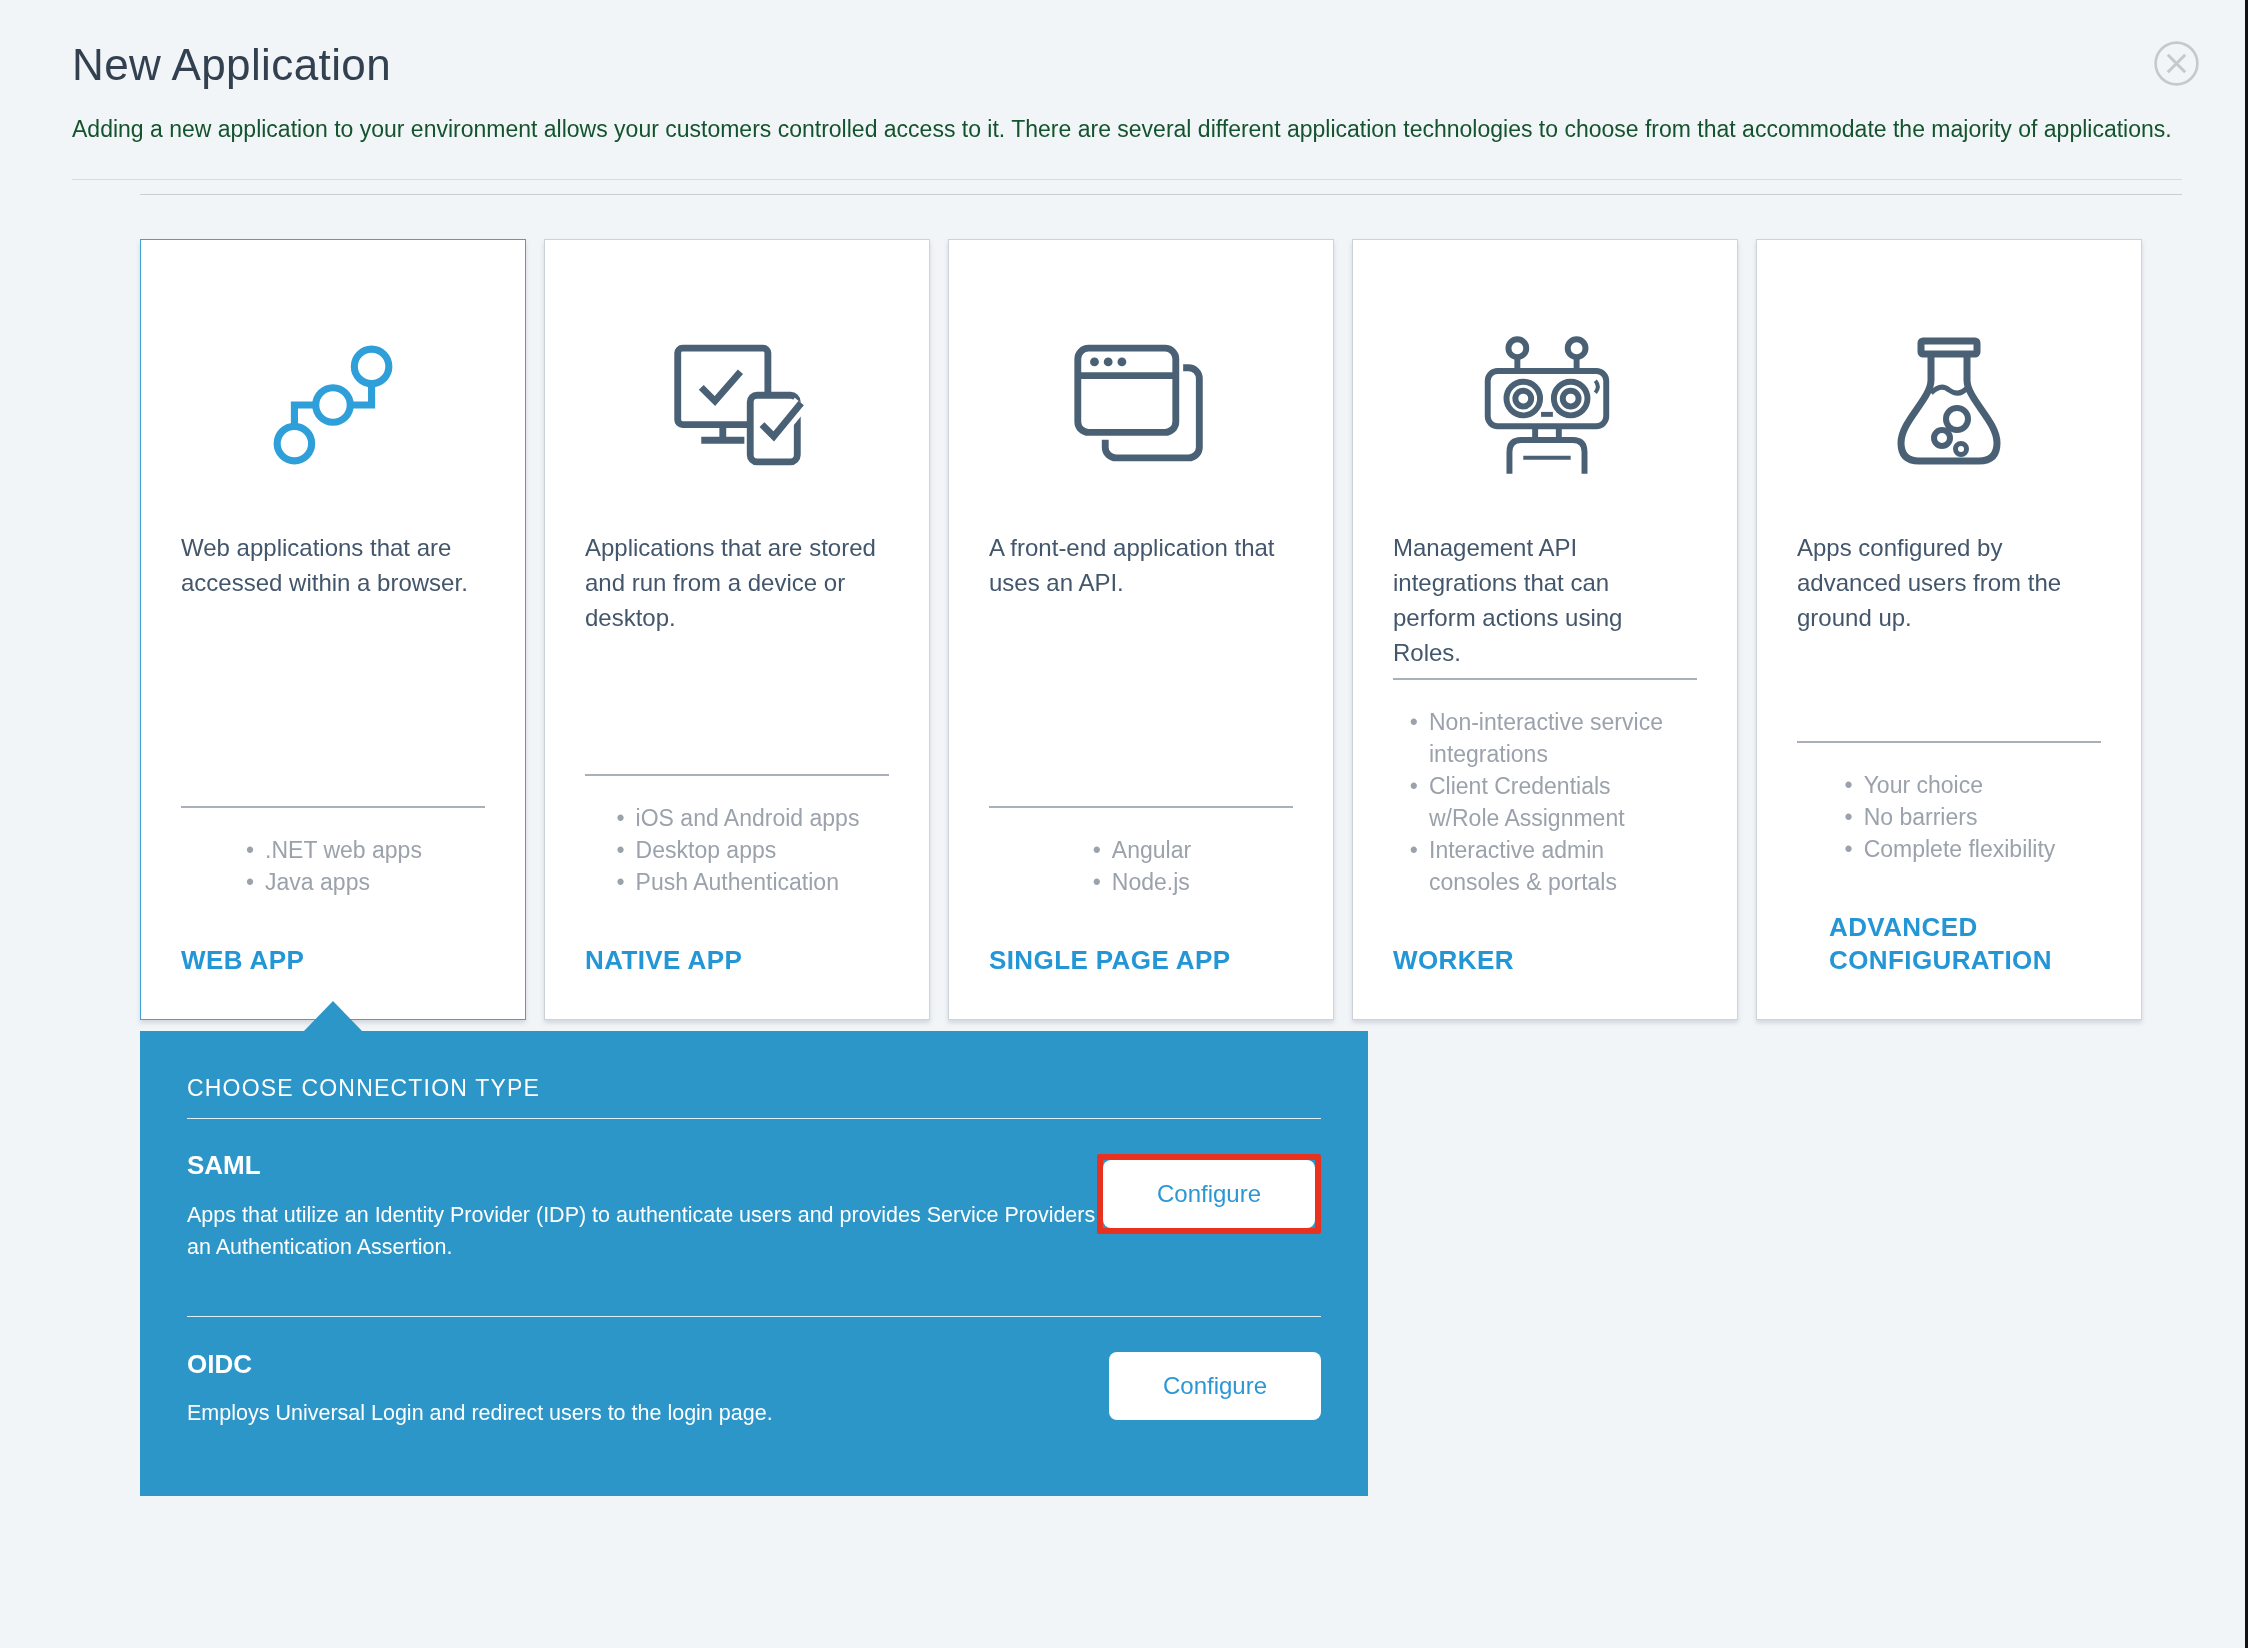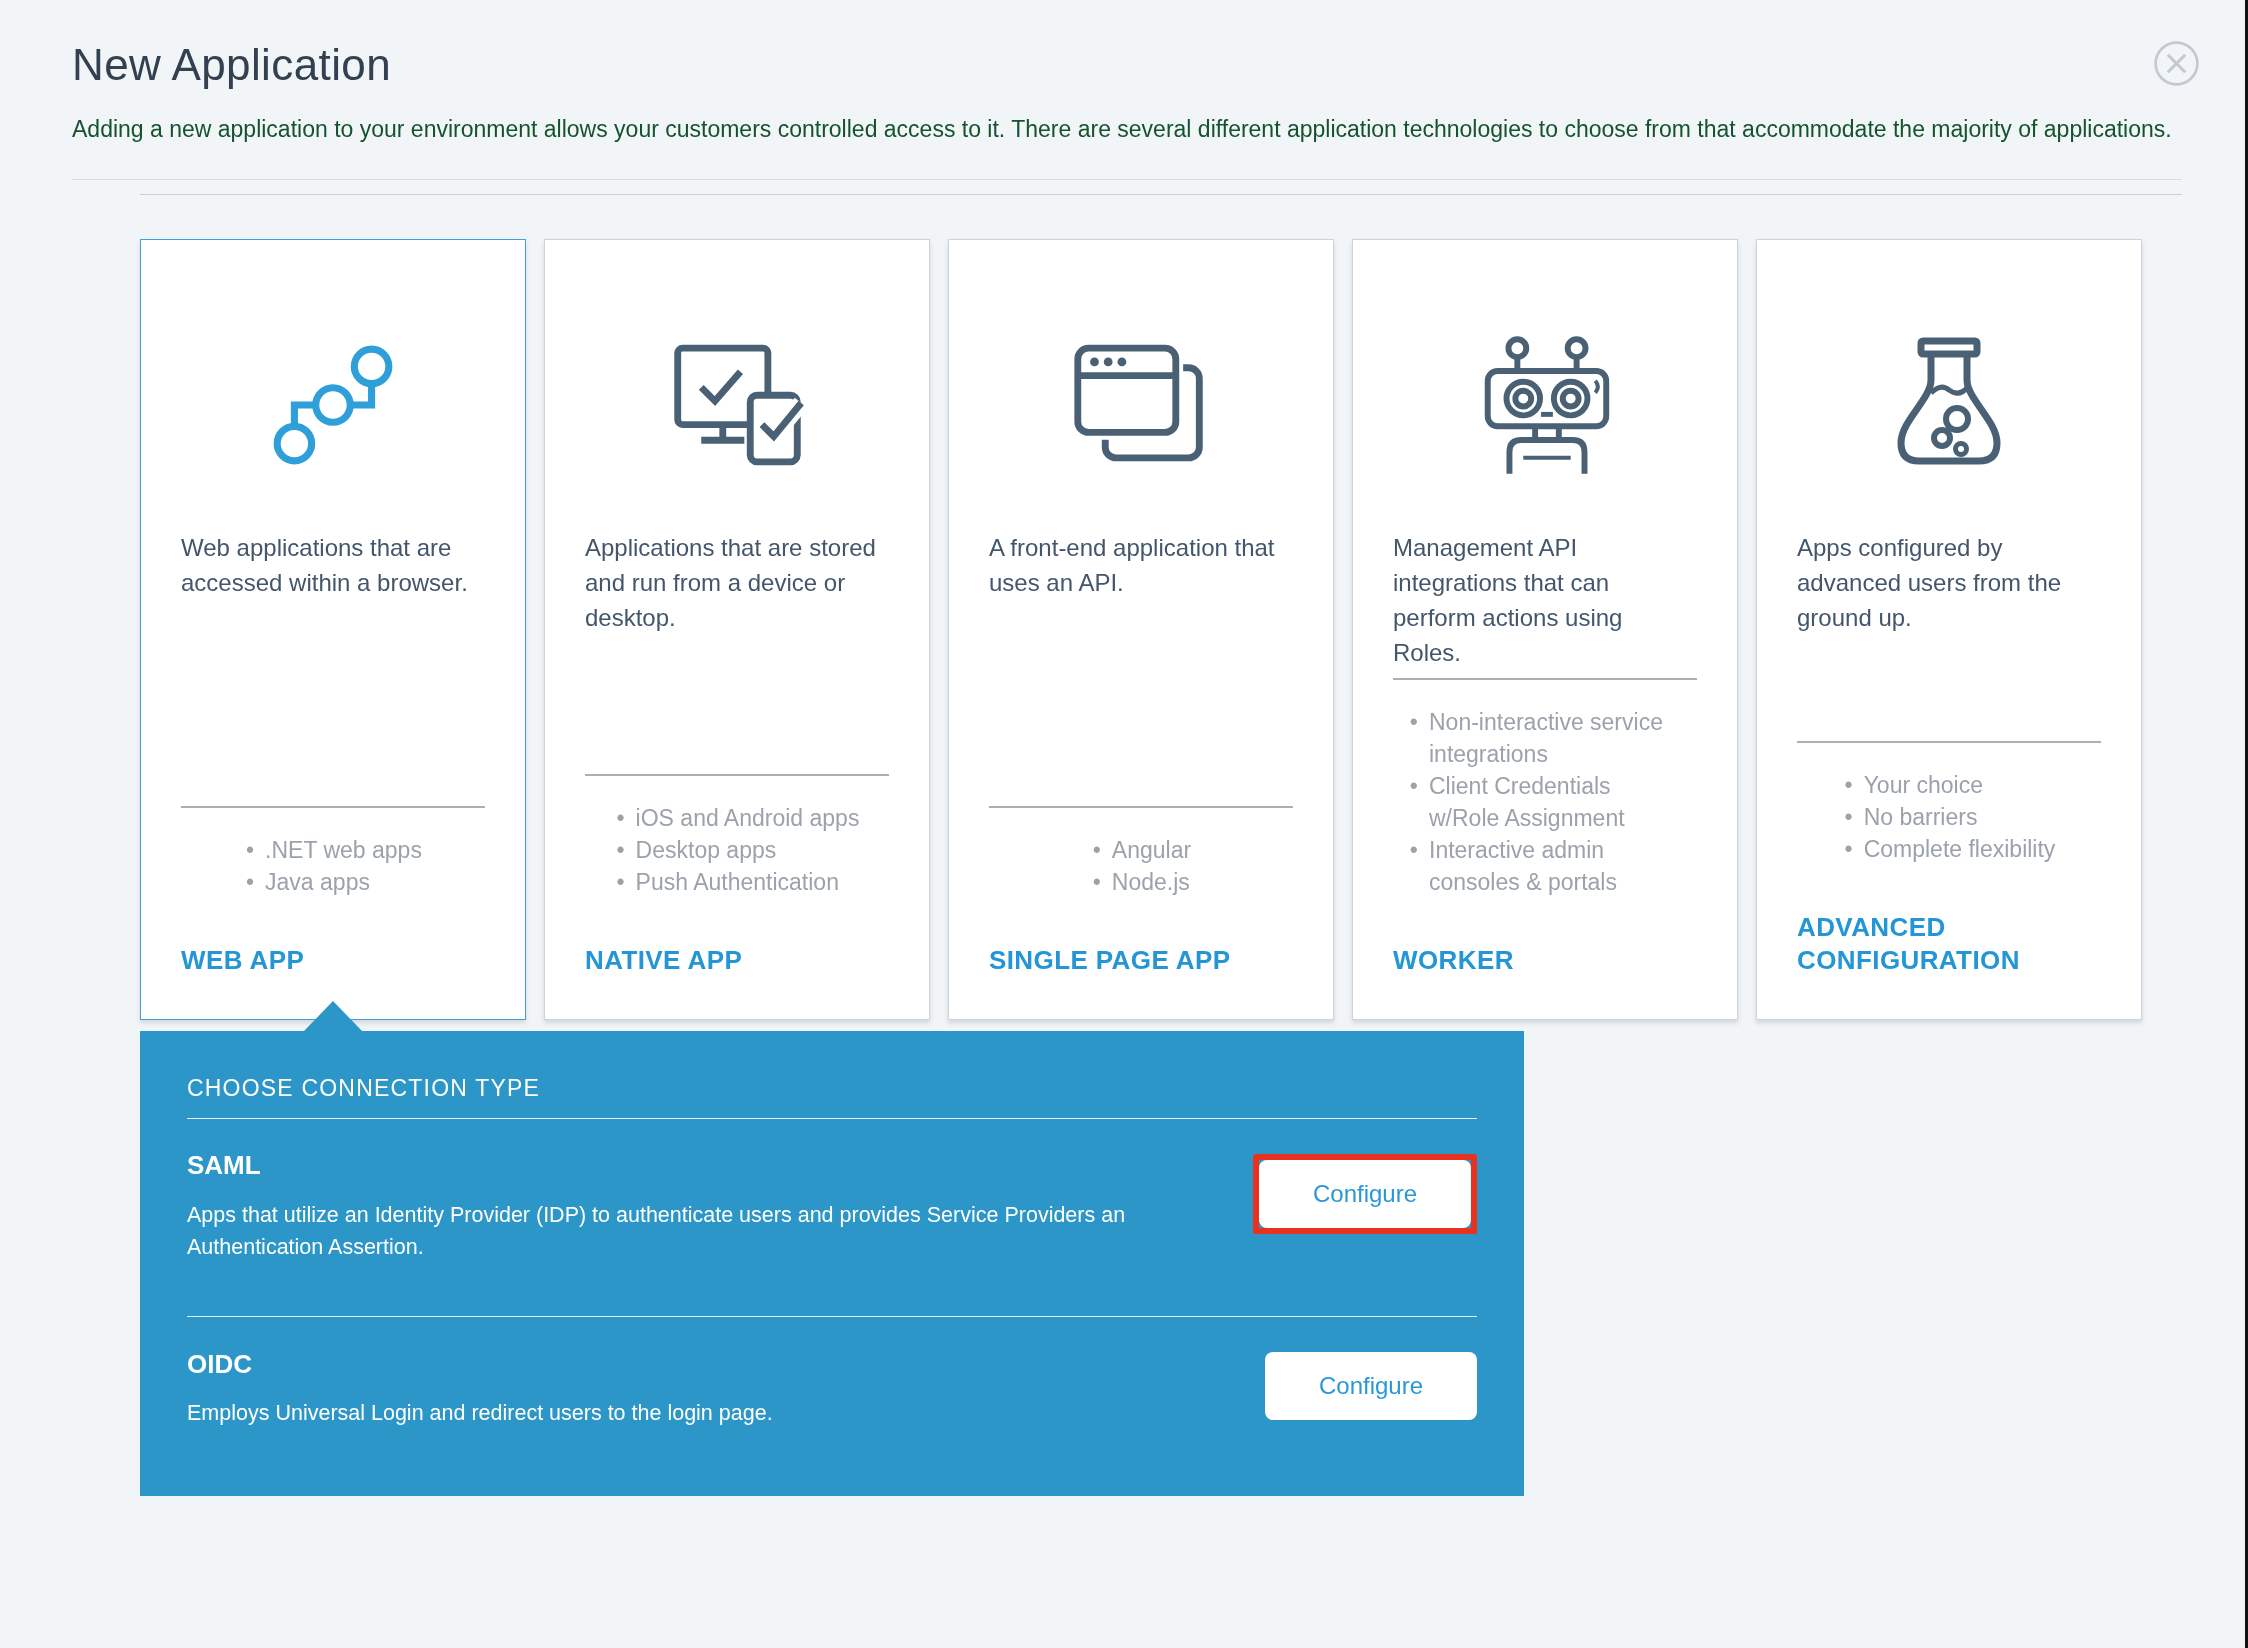--- a/index.html
+++ b/index.html
@@ -31,23 +31,23 @@
   .spacer { flex:1; }
   .card-divider { height:1.8px; background:#a9b0b8; width:100%; }
   .card-bullets { margin-top:26px; text-align:center; }
   .bullets-inner { display:inline-block; text-align:left; max-width:274px;
                    font-size:23px; line-height:32px; color:#9ba2ab; }
   .bullet { padding-left:21px; position:relative; }
   .bullet::before { content:"•"; position:absolute; left:1.8px; }
   .card-label { margin-top:46px; margin-bottom:42px; text-align:left;
                 font-size:26px; font-weight:bold; color:#2496d6;
                 letter-spacing:0.4px; line-height:33px; }
-  .card.left-label .card-label { text-align:left; }
-
-  .panel { position:relative; margin:10.5px 0 0 68px; width:1384px;
+  .card.left-label .card-label { text-align:left;margin-left:32px; }
+
+  .panel { position:relative; margin:10.5px 0 0 68px; width:1228px;
            background:#2d96c8; padding:0 47px; }
   .panel-caret { position:absolute; top:-30px; left:164px; width:0; height:0;
                  border-left:29px solid transparent; border-right:29px solid transparent;
                  border-bottom:30px solid #2d96c8; }
   .panel-header { padding-top:44px; font-size:23px; color:#fff; letter-spacing:1.2px; }
   .panel-hr { margin-top:16px; height:0.9px; background:rgba(255,255,255,.85); }
   .panel-row { display:flex; align-items:flex-start; padding:32px 0 37px; }
   .panel-row.last { padding-bottom:67px; }
   .row-text { }
   .row-title { font-size:26px; font-weight:bold; color:#fff; }

